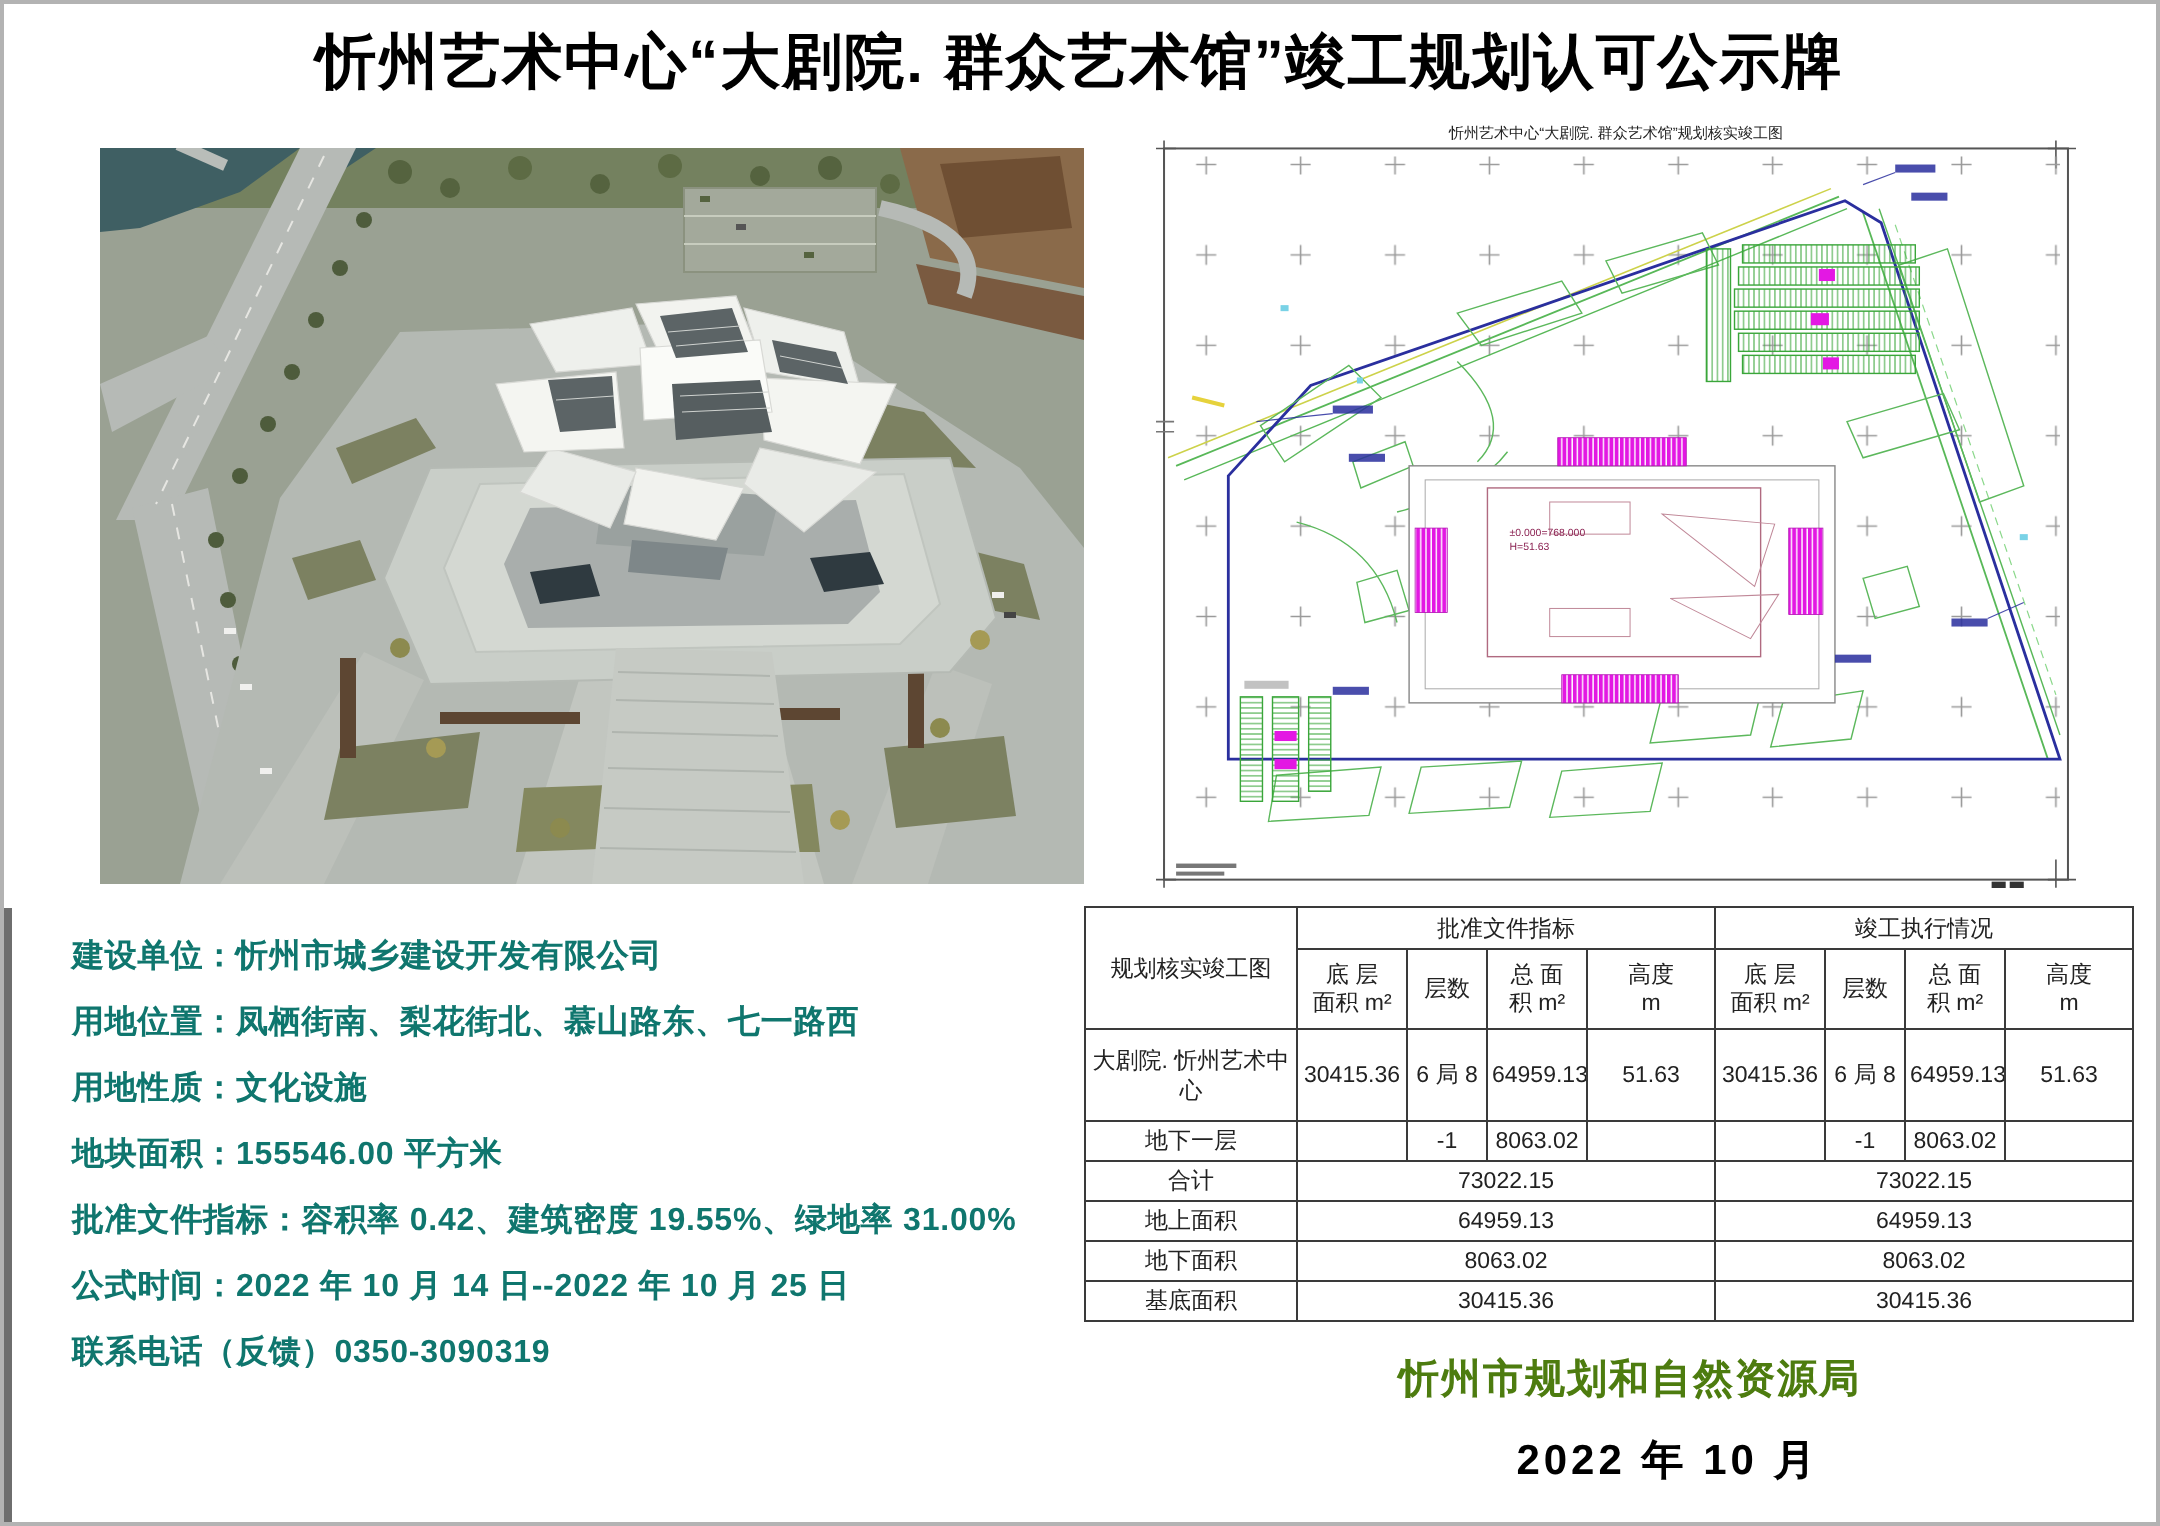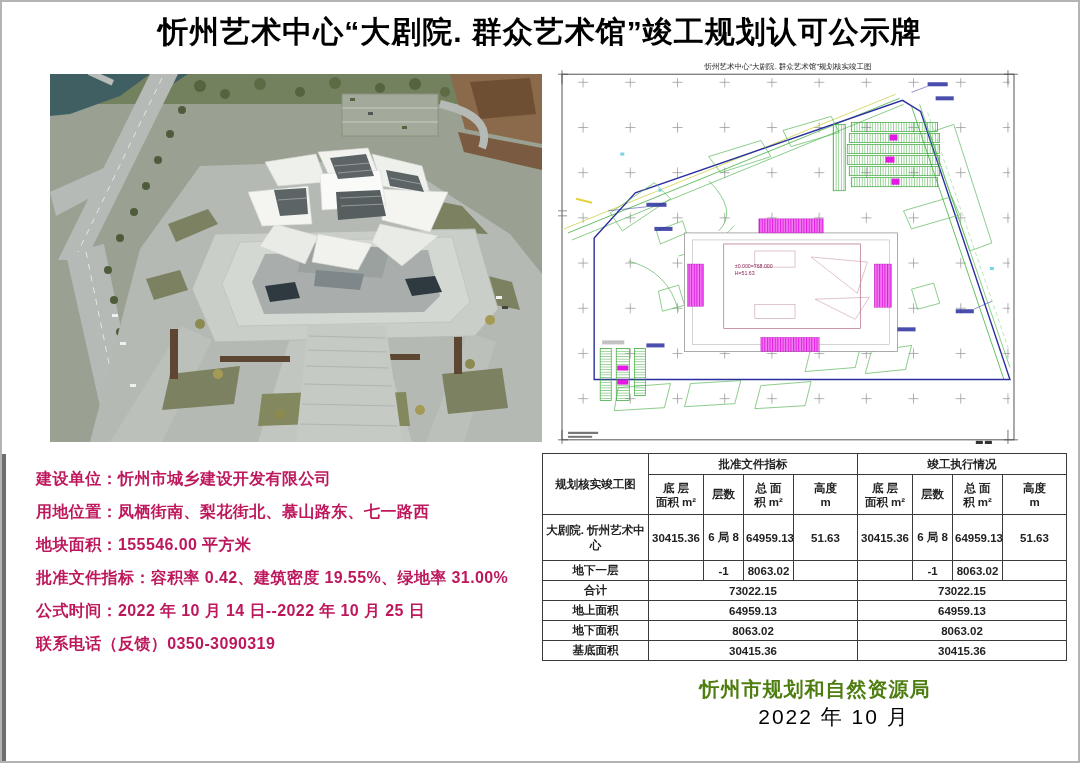--- a/index.html
+++ b/index.html
@@ -7,39 +7,39 @@
     position:relative; width:1080px; height:763px; background:#ffffff;
     border:2px solid #b3b3b3; box-sizing:border-box; overflow:hidden;
     font-family:"Liberation Sans","DejaVu Sans",sans-serif; color:#111;
   }
   .scan-edge{position:absolute; left:0; top:452px; width:4px; height:311px; background:#6e6e6e;}
   .main-title{
     position:absolute; left:0; top:6px; width:100%; height:48px; line-height:48px;
     text-align:center; font-size:30px; font-weight:700; letter-spacing:1px; color:#000;
   }
   .photo-fig{position:absolute; left:48px; top:72px; width:492px; height:368px;}
-  .plan-fig{position:absolute; left:556px; top:58px; width:460px; height:384px;}
+  .plan-fig{position:absolute; left:576px; top:58px; width:460px; height:384px;}
   .info-block{position:absolute; left:34px; top:466px; width:505px;}
   .info-line{
-    font-size:16px; font-weight:600; color:#be185d; letter-spacing:0.4px;
+    font-size:16px; font-weight:600; color:#0f766e; letter-spacing:0.4px;
     line-height:22px; margin-bottom:11px; white-space:nowrap;
   }
   .ind-table{
     position:absolute; left:540px; top:451px; width:525px;
     border-collapse:collapse; table-layout:fixed; background:#fff;
   }
   .ind-table td,.ind-table th{
-    border:1px solid #3a3a3a; font-size:11.5px; font-weight:700; color:#222;
+    border:1px solid #3a3a3a; font-size:11.5px; font-weight:400; color:#222;
     text-align:center; vertical-align:middle; padding:1px 2px; overflow:hidden;
   }
   .ind-table .h2{line-height:14px;}
   tr.gh{height:21px;} tr.sh{height:40px;} tr.r1{height:46px;} tr.rs{height:20px;}
   .footer-block{position:absolute; left:648px; top:674px; width:330px; text-align:center;}
   .footer-agency{font-size:20px; font-weight:700; color:#4d7c0f; letter-spacing:1px;}
-  .footer-date{font-size:21px; font-weight:400; color:#000; padding-left:38px; letter-spacing:2px;}
+  .footer-date{font-size:21px; font-weight:700; color:#000; margin-top:13px; padding-left:38px; letter-spacing:2px;}
 </style>
 </head>
 <body>
 
 <div class="page">
 
   <div class="main-title">忻州艺术中心“大剧院. 群众艺术馆”竣工规划认可公示牌</div>
 
   <div class="photo-fig">
     <svg width="492" height="368" viewBox="0 0 492 368">
@@ -322,20 +322,21 @@
         <rect x="10" y="374" width="24" height="2" fill="#777"></rect>
         <rect x="416" y="379" width="7" height="4" fill="#333"></rect>
         <rect x="425" y="379" width="7" height="4" fill="#333"></rect>
       </g>
     </svg>
   </div>
 
   <div class="info-block">
     <div class="info-line">建设单位：忻州市城乡建设开发有限公司</div>
     <div class="info-line">用地位置：凤栖街南、梨花街北、慕山路东、七一路西</div>
+    <div class="info-line">用地性质：文化设施</div>
     <div class="info-line">地块面积：155546.00 平方米</div>
     <div class="info-line">批准文件指标：容积率 0.42、建筑密度 19.55%、绿地率 31.00%</div>
     <div class="info-line">公式时间：2022 年 10 月 14 日--2022 年 10 月 25 日</div>
     <div class="info-line">联系电话（反馈）0350-3090319</div>
   </div>
 
   <table class="ind-table">
     <colgroup>
       <col style="width:106px">
       <col style="width:55px">

